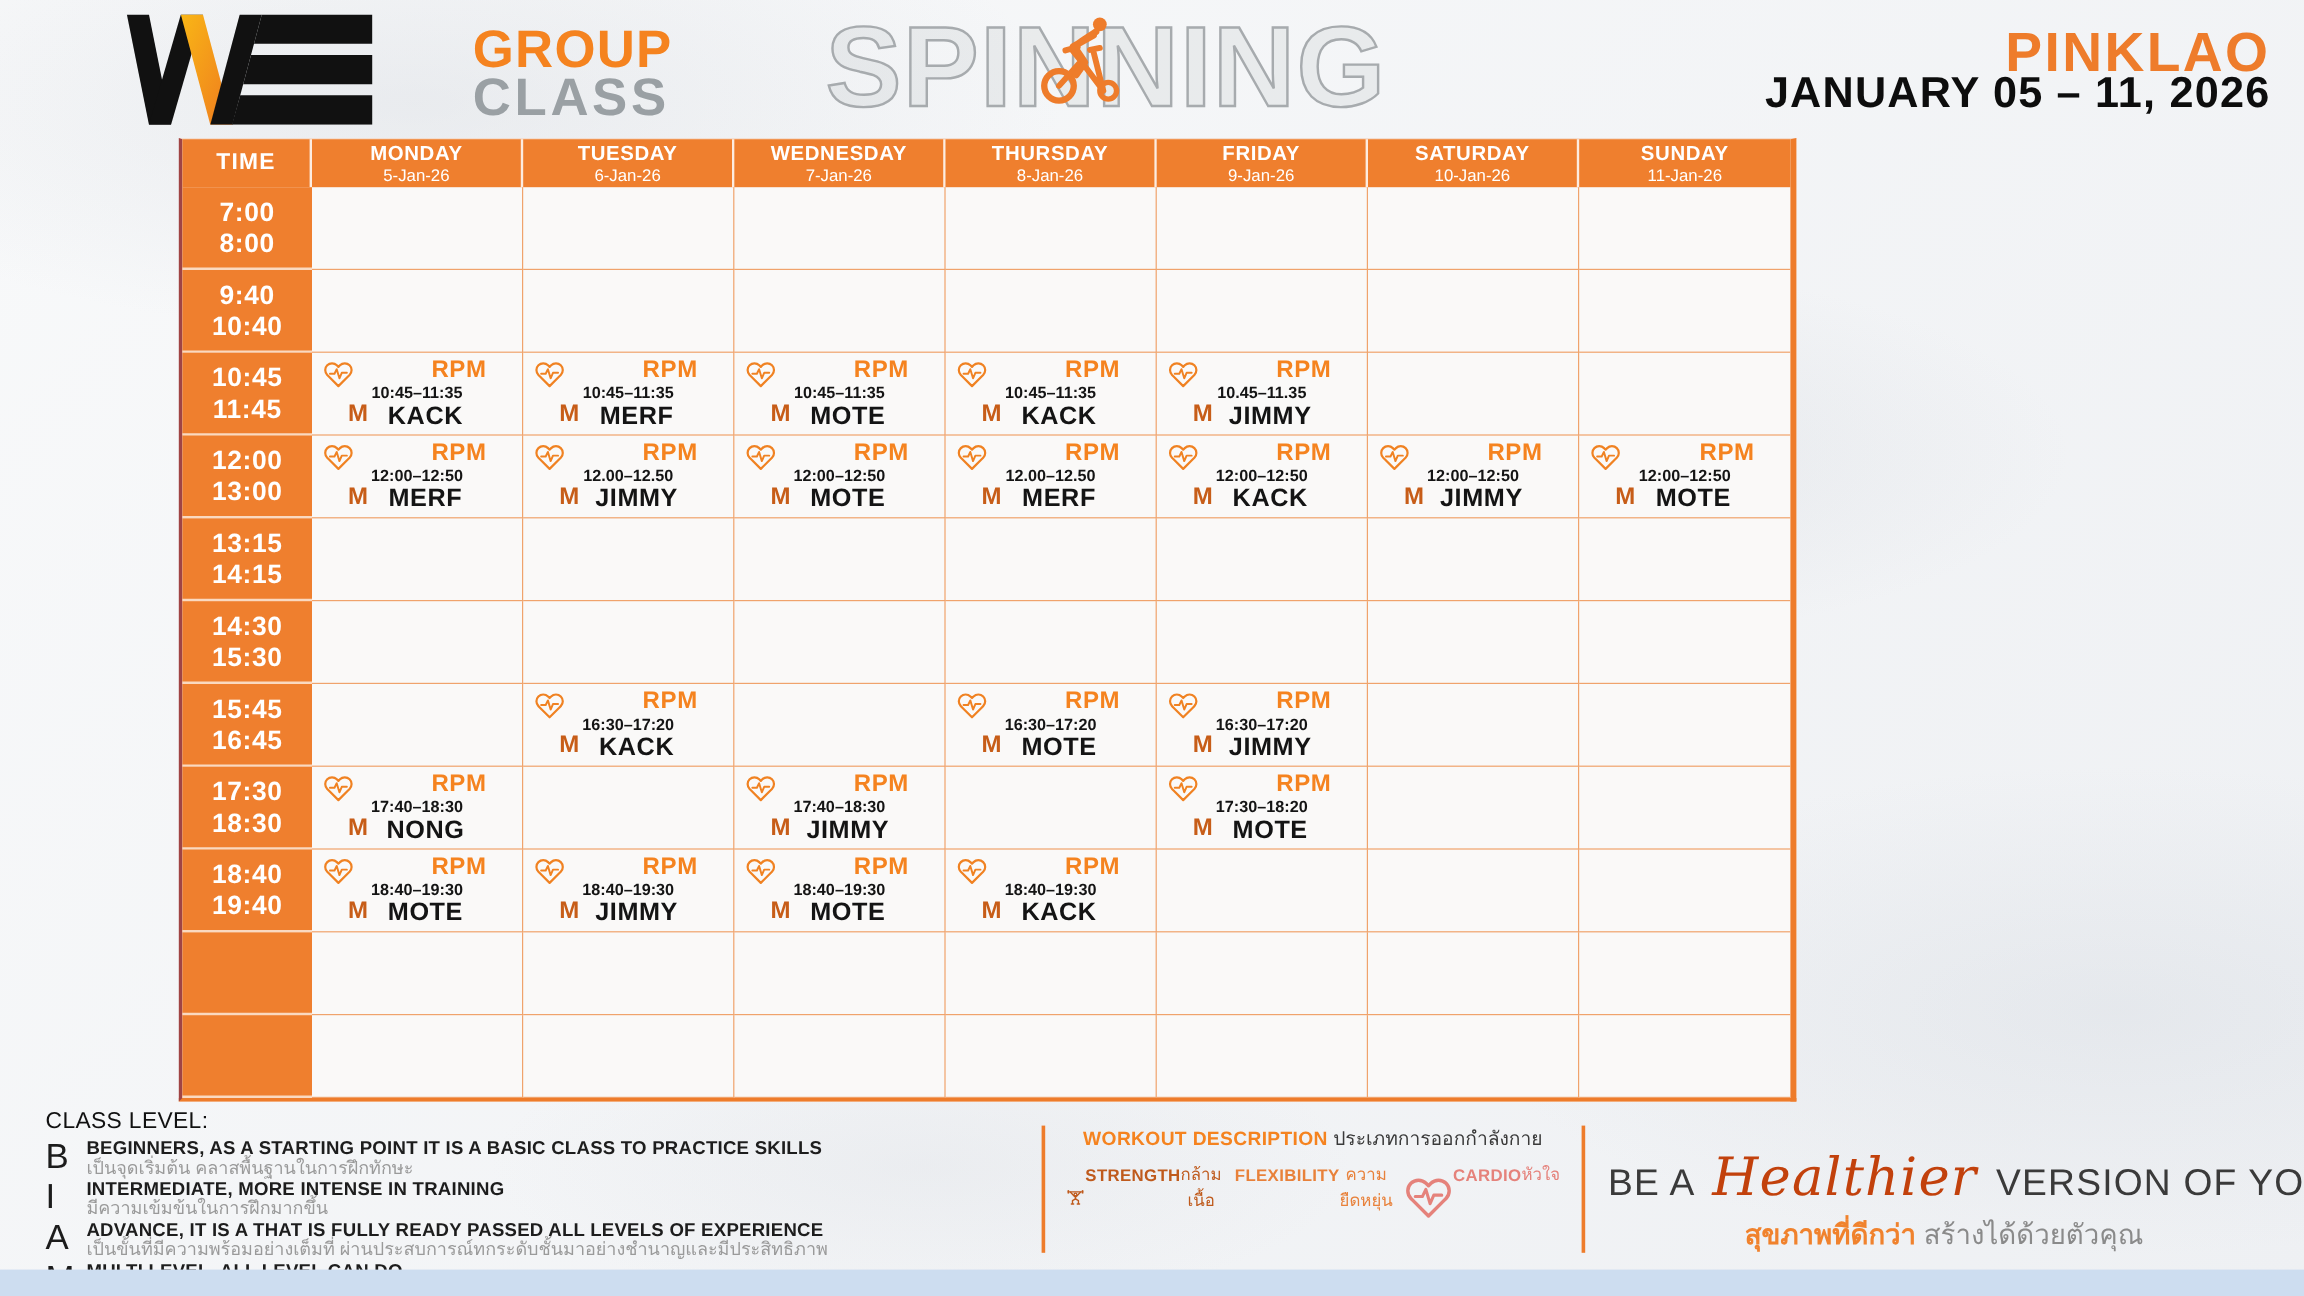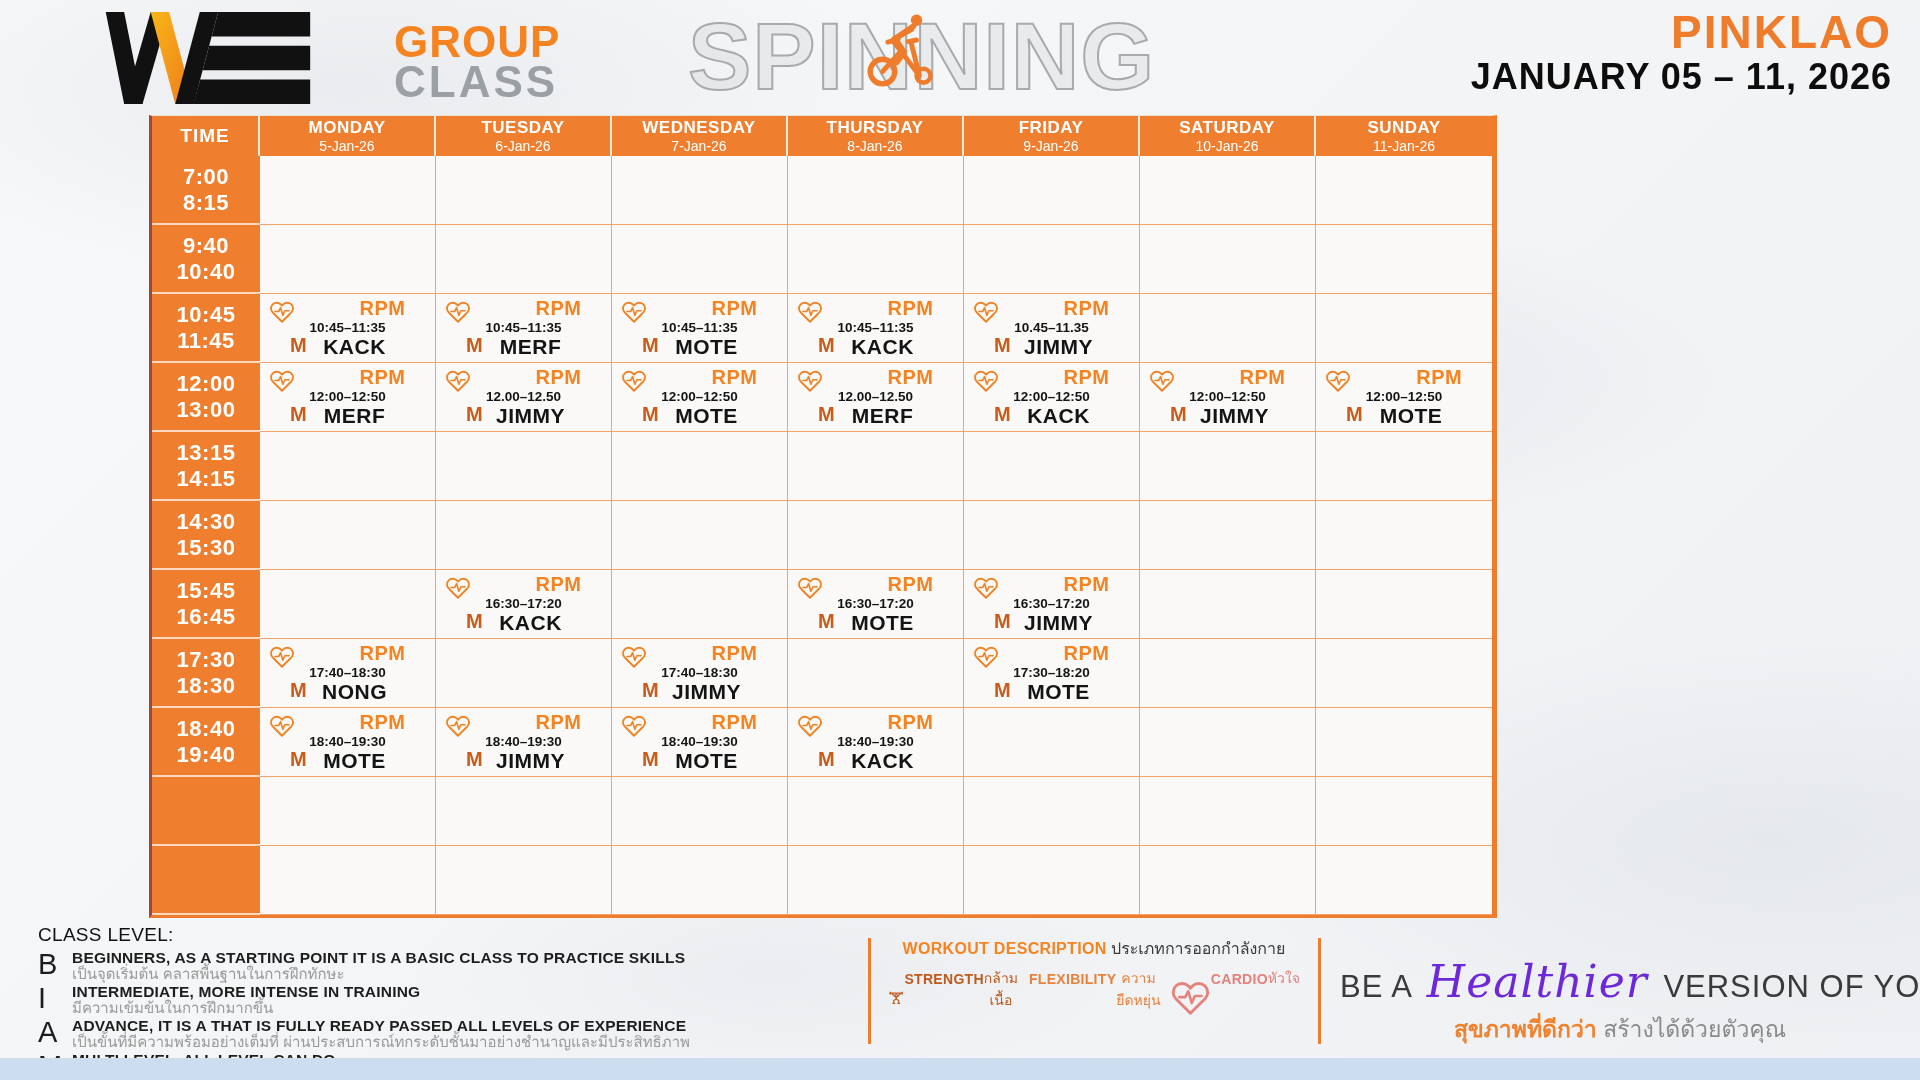--- a/index.html
+++ b/index.html
@@ -15,21 +15,21 @@
     position:relative;
   }
   
   .logo-we { position:absolute; left:85px; top:12px; }
   .logo-gc { position:absolute; left:394px; top:22px; line-height:.92; }
   .logo-gc .group { font-size:44px; font-weight:700; letter-spacing:1px; color:#f5831f; }
   .logo-gc .class { font-size:44px; font-weight:700; letter-spacing:3px; color:#9aa0a4; }
   .spinning { position:absolute; left:688px; top:2px; font-size:95px; font-weight:700;
     letter-spacing:1px; color:rgba(150,156,160,.12); -webkit-text-stroke:2px #a7abae; }
   .cyclist { position:absolute; left:862px; top:8px; }
-  .branch { position:absolute; right:28px; top:5px; font-size:46px; font-weight:700;
+  .branch { position:absolute; right:28px; top:16px; font-size:46px; font-weight:700;
     letter-spacing:2px; color:#ee7c2b; text-align:right; }
   .daterange { position:absolute; right:28px; top:56px; font-size:36px; font-weight:700;
     letter-spacing:1px; color:#0d0d0d; text-align:right; }
 
   
   .grid { position:absolute; left:149px; top:115px; width:1348px;
     display:grid; grid-template-columns:108px repeat(7,1fr);
     grid-template-rows:40px repeat(11,69px);
     background:#faf9f8;
     border-left:3px solid #a04444; border-right:5px solid #ee7c2b;
@@ -71,21 +71,21 @@
   .wrow { display:flex; justify-content:space-between; padding:0 8px; }
   .witem { width:130px; display:flex; flex-direction:row; align-items:flex-start; }
   .wlabel-en { font-size:14px; font-weight:700; margin-top:4px; letter-spacing:.3px; }
   .wlabel-th { font-size:14px; }
   .w-strength { color:#bf5a1c; }
   .w-flex { color:#e8813a; }
   .w-cardio { color:#e5827b; }
   .tagline { position:absolute; left:1340px; top:956px; width:560px; text-align:center; }
   .tg1 { color:#3a3a3a; font-size:31px; letter-spacing:1px; white-space:nowrap; }
   .tg1 .healthier { font-family:"DejaVu Serif", serif; font-style:italic; font-size:44px;
-    color:#6d28d9; padding:0 6px; }
+    color:#c2410c; padding:0 6px; }
   .tg2 { margin-top:4px; font-size:23px; }
   .tg2 .th-orange { color:#f0822d; font-weight:700; }
   .tg2 .th-gray { color:#8a8a8a; }
   .bluebar { position:absolute; left:0; top:1058px; width:1920px; height:22px; background:#cdddf0; }
 </style>
 </head>
 <body>
 
 <svg width="0" height="0" style="position:absolute">
   <defs>
@@ -170,21 +170,21 @@
     <div class="dname">SATURDAY</div>
     <div class="ddate">10-Jan-26</div>
   </div>
   <div class="hcell last">
     <div class="dname">SUNDAY</div>
     <div class="ddate">11-Jan-26</div>
   </div>
 
   <div class="tcell">
     <span>7:00</span>
-    <span>8:15</span>
+    <span>8:00</span>
   </div>
   <div class="cell"></div>
   <div class="cell"></div>
   <div class="cell"></div>
   <div class="cell"></div>
   <div class="cell"></div>
   <div class="cell"></div>
   <div class="cell last"></div>
 
   <div class="tcell">

